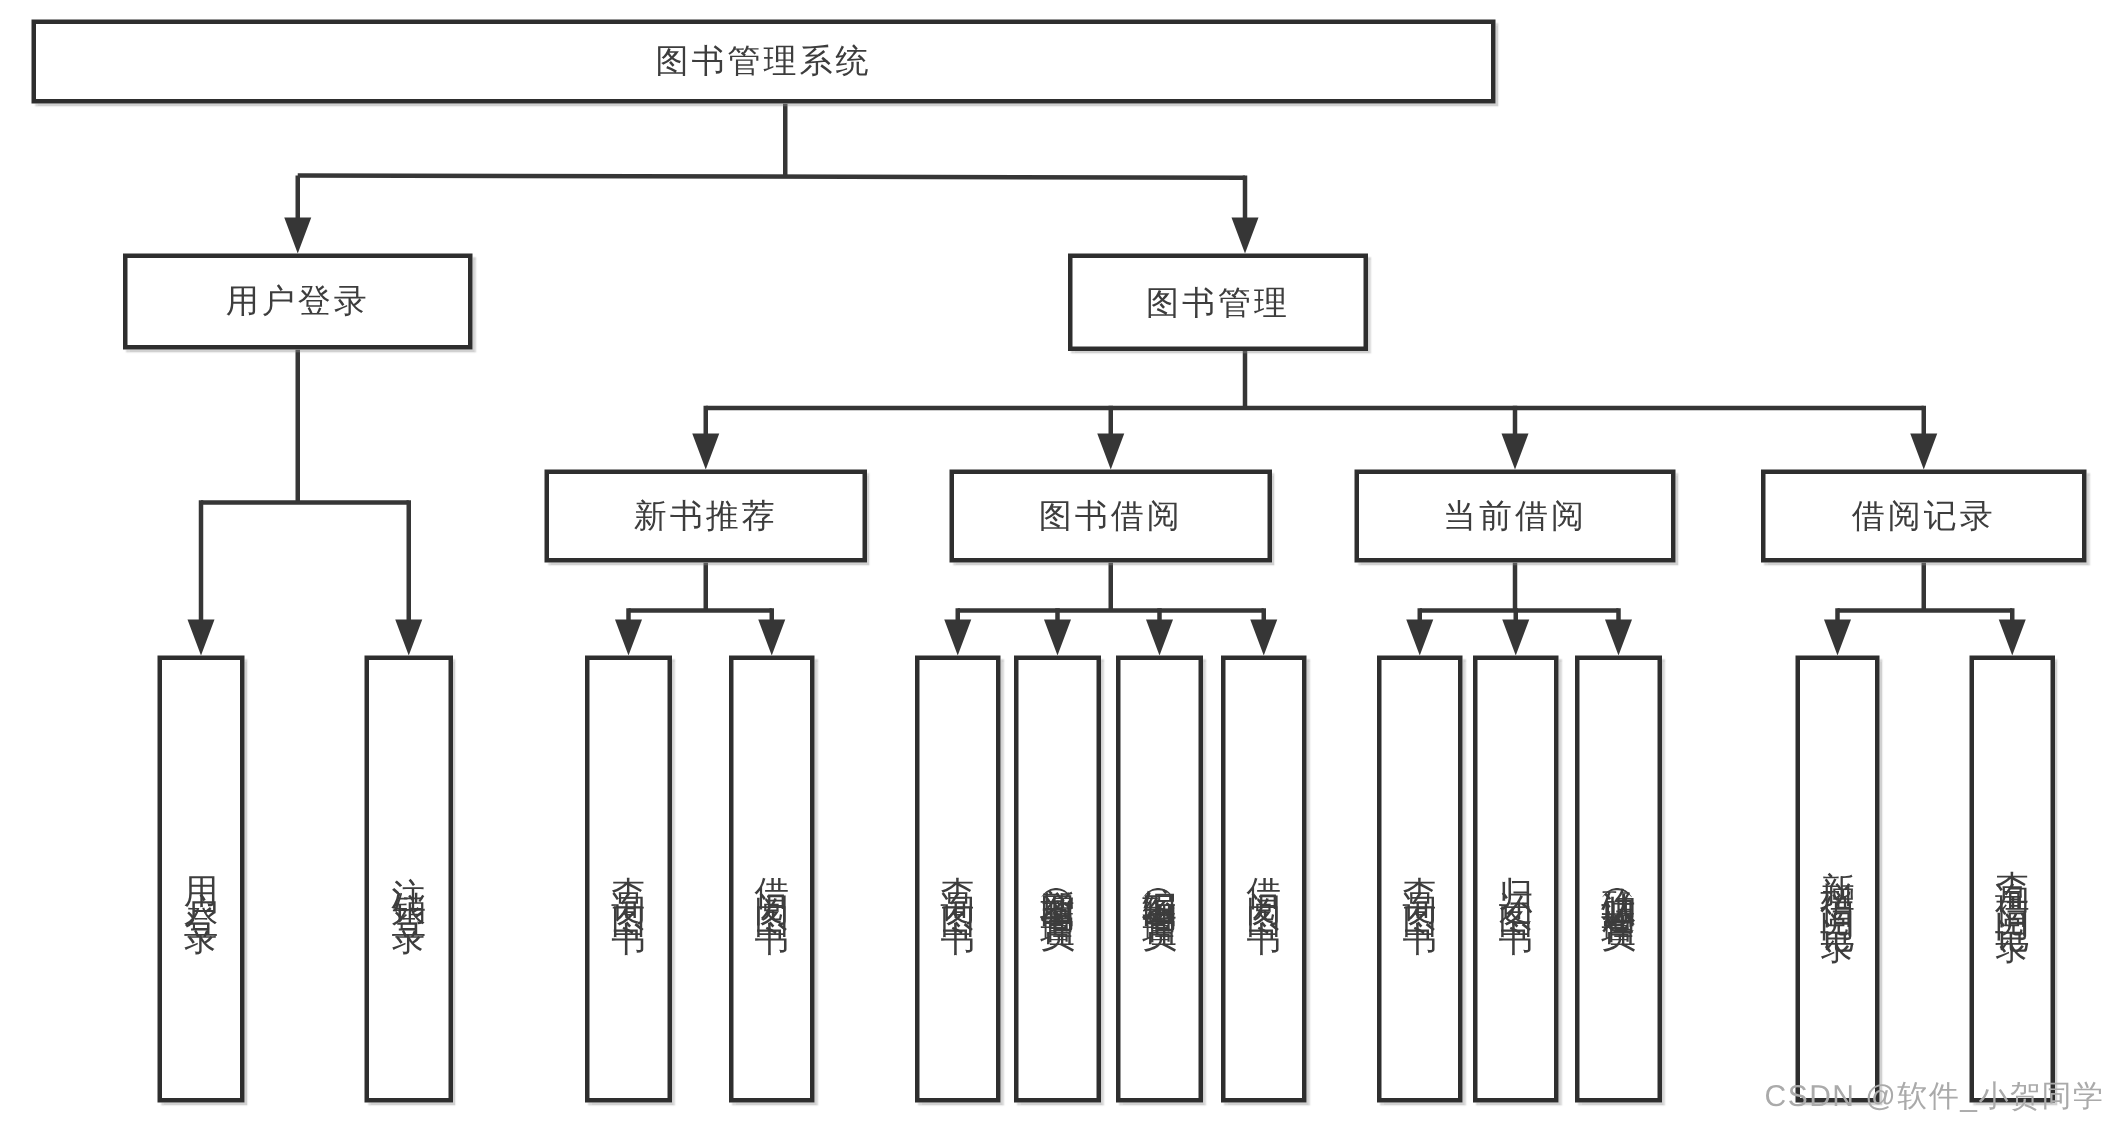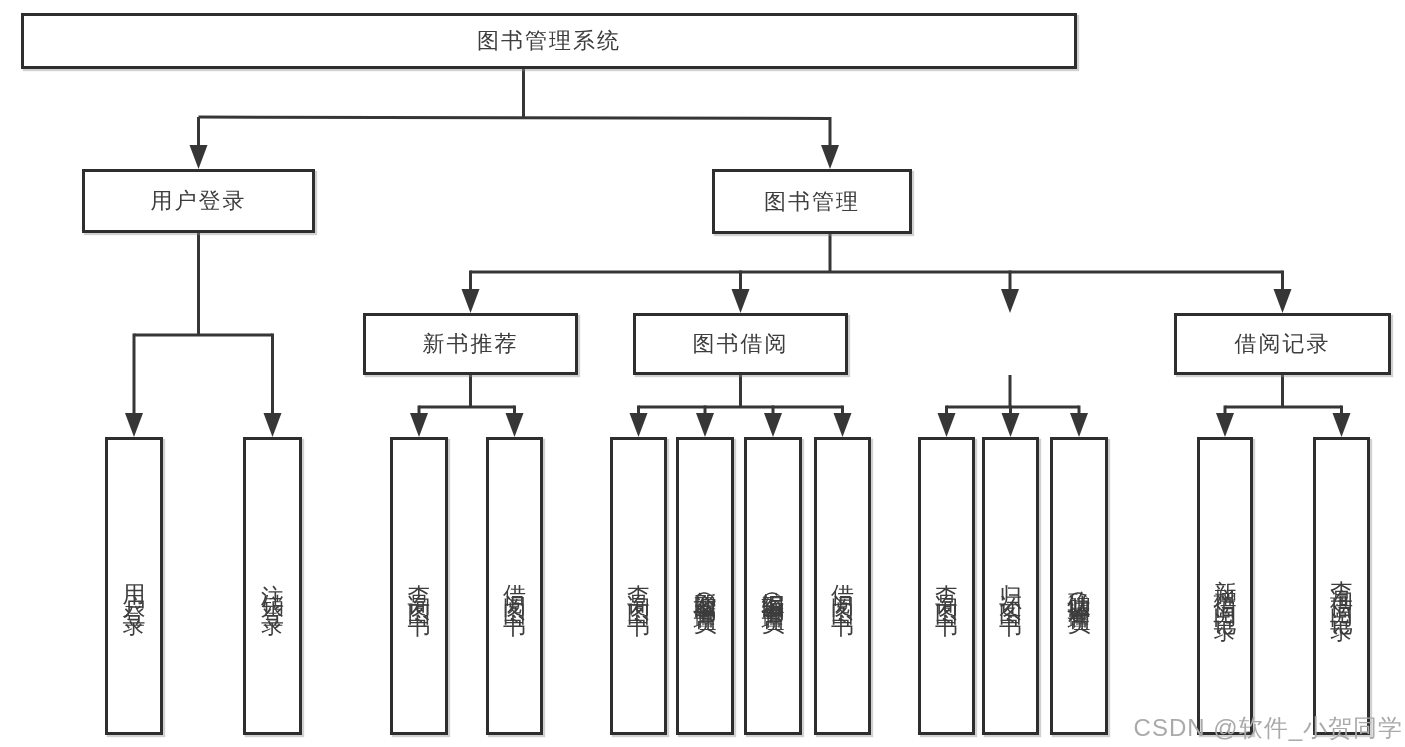--- a/index.html
+++ b/index.html
@@ -28,21 +28,21 @@
     font-size:22px;letter-spacing:2px;white-space:nowrap;
   }
   .node.v span{
     writing-mode:vertical-rl;text-orientation:mixed;
     font-size:23px;letter-spacing:10px;line-height:1;
   }
   .node.v.long span{letter-spacing:3px;}
   .node.v.mid span{letter-spacing:8px;}
   .watermark{
     position:absolute;right:2px;bottom:3px;
-    font-size:24px;color:var(--watermark);letter-spacing:1px;
+    font-size:20px;color:var(--watermark);letter-spacing:1px;
     white-space:nowrap;
   }
 </style>
 </head>
 <body>
 
 <div class="stage">
 
   <svg id="connectors" class="connectors" width="1405" height="747" viewBox="0 0 1405 747" xmlns="http://www.w3.org/2000/svg">
       <line x1="523.5" y1="69" x2="523.5" y2="118.5" stroke="#363636" stroke-width="3"></line>
@@ -92,36 +92,39 @@
       <line x1="1010.5" y1="405.5" x2="1010.5" y2="417" stroke="#363636" stroke-width="3"></line>
       <polygon points="1001.5,413 1019.5,413 1010.5,437" fill="#363636"></polygon>
       <line x1="1079" y1="405.5" x2="1079" y2="417" stroke="#363636" stroke-width="3"></line>
       <polygon points="1070,413 1088,413 1079,437" fill="#363636"></polygon>
       <line x1="1225" y1="405.5" x2="1225" y2="417" stroke="#363636" stroke-width="3"></line>
       <polygon points="1216,413 1234,413 1225,437" fill="#363636"></polygon>
       <line x1="1341.5" y1="405.5" x2="1341.5" y2="417" stroke="#363636" stroke-width="3"></line>
       <polygon points="1332.5,413 1350.5,413 1341.5,437" fill="#363636"></polygon>
     </svg>
 
-  <div class="node h" style="left:21px;top:13px;width:1056px;height:56px">
+  <div class="node h" style="left:21px;top:13px;width:976px;height:56px">
     <span>图书管理系统</span>
   </div>
 
   <div class="node h" style="left:82px;top:169px;width:233px;height:64px">
     <span>用户登录</span>
   </div>
   <div class="node h" style="left:712px;top:169px;width:200px;height:65px">
     <span>图书管理</span>
   </div>
 
   <div class="node h" style="left:633px;top:313px;width:215px;height:62px">
     <span>图书借阅</span>
   </div>
   <div class="node h" style="left:363px;top:313px;width:215px;height:62px">
     <span>新书推荐</span>
+  </div>
+  <div class="node h" style="left:903px;top:313px;width:214px;height:62px">
+    <span>当前借阅</span>
   </div>
   <div class="node h" style="left:1174px;top:313px;width:217px;height:62px">
     <span>借阅记录</span>
   </div>
 
   <div class="node v" style="left:105px;top:437px;width:58px;height:298px">
     <span>用户登录</span>
   </div>
   <div class="node v" style="left:243px;top:437px;width:59px;height:298px">
     <span>注销登录</span>

